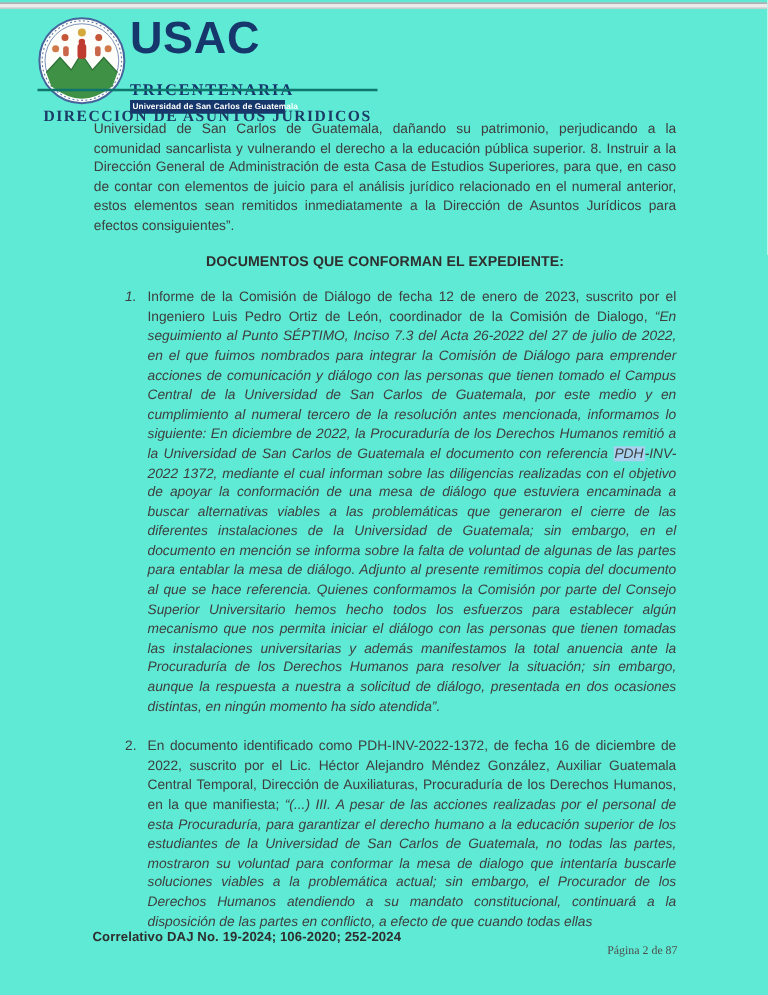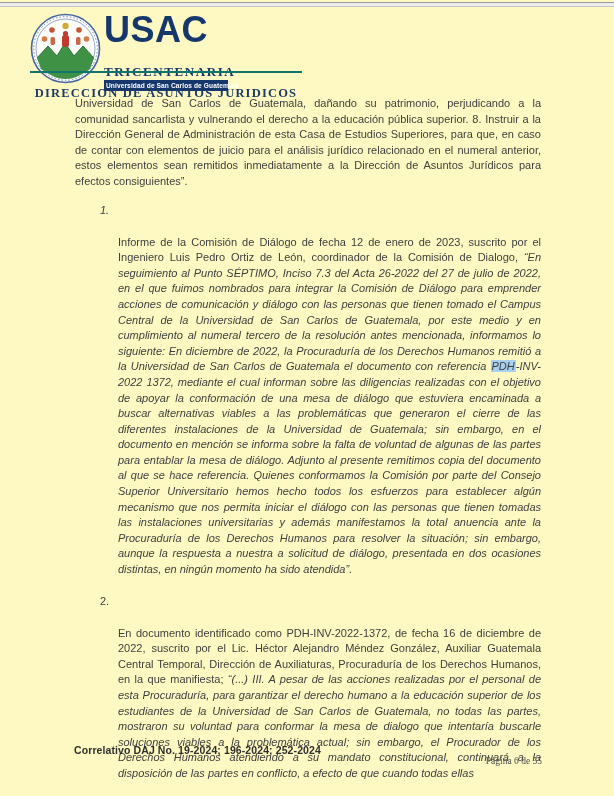--- a/index.html
+++ b/index.html
@@ -1,21 +1,21 @@
 <!DOCTYPE html>
 <html><head>
 <meta charset="utf-8">
 <style>
   * { margin:0; padding:0; box-sizing:border-box; }
   html,body { background:#ffffff; }
   body { font-family:"Liberation Sans", sans-serif; }
 
   .page {
     position:relative; width:614px; height:796px;
-    background:#fef9c3; overflow:hidden;
+    background:#5eead4; overflow:hidden;
   }
 
   .top-rule {
     position:absolute; top:2px; left:0; width:614px; height:5px;
     border-top:1px solid #9a9a9a; border-bottom:1px solid #c6c6c6;
     background:#ececec;
   }
 
   
   .header { position:absolute; top:12px; left:30px; width:280px; height:78px; }
@@ -50,21 +50,21 @@
   }
   .intro { }
   .heading {
     text-align:center; font-weight:bold; color:#2f2f2f;
     font-size:11.3px; margin-top:13px; letter-spacing:0.1px;
   }
   .list { margin-top:13px; }
   .item { display:flex; margin-bottom:16px; padding-left:25px; }
   .num { flex:none; width:18px; }
   .num.it { font-style:italic; }
-  .itext { flex:1; text-align:justify;margin-top:32px; }
+  .itext { flex:1; text-align:justify; }
   .q { font-style:italic; }
   mark.hl { background:#a8d1f0; color:inherit; font-style:italic; padding:0 1px; }
 
   
   .footer-corr {
     position:absolute; left:74px; top:744px;
     font-weight:bold; font-size:10.5px; color:#2e2e2e; letter-spacing:0.1px;
   }
   .page-ind {
     position:absolute; right:72px; top:756px;
@@ -102,32 +102,33 @@
       <div class="tricentenaria">TRICENTENARIA</div>
       <div class="band">Universidad de San Carlos de Guatemala</div>
     </div>
     <div class="dept">DIRECCION DE ASUNTOS JURIDICOS</div>
   </div>
 
   <div class="bodytext">
 
     <p class="intro">Universidad de San Carlos de Guatemala, dañando su patrimonio, perjudicando a la comunidad sancarlista y vulnerando el derecho a la educación pública superior. 8. Instruir a la Dirección General de Administración de esta Casa de Estudios Superiores, para que, en caso de contar con elementos de juicio para el análisis jurídico relacionado en el numeral anterior, estos elementos sean remitidos inmediatamente a la Dirección de Asuntos Jurídicos para efectos consiguientes”.</p>
 
+    <div class="heading">DOCUMENTOS QUE CONFORMAN EL EXPEDIENTE:</div>
 
     <div class="list">
 
       <div class="item">
         <span class="num it">1.</span>
         <span class="itext"><span>Informe de la Comisión de Diálogo de fecha 12 de enero de 2023, suscrito por el Ingeniero Luis Pedro Ortiz de León, coordinador de la Comisión de Dialogo, </span><span class="q">“En seguimiento al Punto SÉPTIMO, Inciso 7.3 del Acta 26-2022 del 27 de julio de 2022, en el que fuimos nombrados para integrar la Comisión de Diálogo para emprender acciones de comunicación y diálogo con las personas que tienen tomado el Campus Central de la Universidad de San Carlos de Guatemala, por este medio y en cumplimiento al numeral tercero de la resolución antes mencionada, informamos lo siguiente: En diciembre de 2022, la Procuraduría de los Derechos Humanos remitió a la Universidad de San Carlos de Guatemala el documento con referencia </span><mark class="hl">PDH</mark><span class="q">-INV-2022 1372, mediante el cual informan sobre las diligencias realizadas con el objetivo de apoyar la conformación de una mesa de diálogo que estuviera encaminada a buscar alternativas viables a las problemáticas que generaron el cierre de las diferentes instalaciones de la Universidad de Guatemala; sin embargo, en el documento en mención se informa sobre la falta de voluntad de algunas de las partes para entablar la mesa de diálogo. Adjunto al presente remitimos copia del documento al que se hace referencia. Quienes conformamos la Comisión por parte del Consejo Superior Universitario hemos hecho todos los esfuerzos para establecer algún mecanismo que nos permita iniciar el diálogo con las personas que tienen tomadas las instalaciones universitarias y además manifestamos la total anuencia ante la Procuraduría de los Derechos Humanos para resolver la situación; sin embargo, aunque la respuesta a nuestra a solicitud de diálogo, presentada en dos ocasiones distintas, en ningún momento ha sido atendida”.</span></span>
       </div>
 
       <div class="item">
         <span class="num">2.</span>
         <span class="itext"><span>En documento identificado como PDH-INV-2022-1372, de fecha 16 de diciembre de 2022, suscrito por el Lic. Héctor Alejandro Méndez González, Auxiliar Guatemala Central Temporal, Dirección de Auxiliaturas, Procuraduría de los Derechos Humanos, en la que manifiesta; </span><span class="q">“(...) III. A pesar de las acciones realizadas por el personal de esta Procuraduría, para garantizar el derecho humano a la educación superior de los estudiantes de la Universidad de San Carlos de Guatemala, no todas las partes, mostraron su voluntad para conformar la mesa de dialogo que intentaría buscarle soluciones viables a la problemática actual; sin embargo, el Procurador de los Derechos Humanos atendiendo a su mandato constitucional, continuará a la disposición de las partes en conflicto, a efecto de que cuando todas ellas</span></span>
       </div>
 
     </div>
   </div>
 
-  <div class="footer-corr">Correlativo DAJ No. 19-2024; 196-2024; 252-2024</div>
-  <div class="page-ind">Página 6 de 55</div>
+  <div class="footer-corr">Correlativo DAJ No. 19-2024; 106-2020; 252-2024</div>
+  <div class="page-ind">Página 2 de 87</div>
 
 </div>
 
 </body></html>

